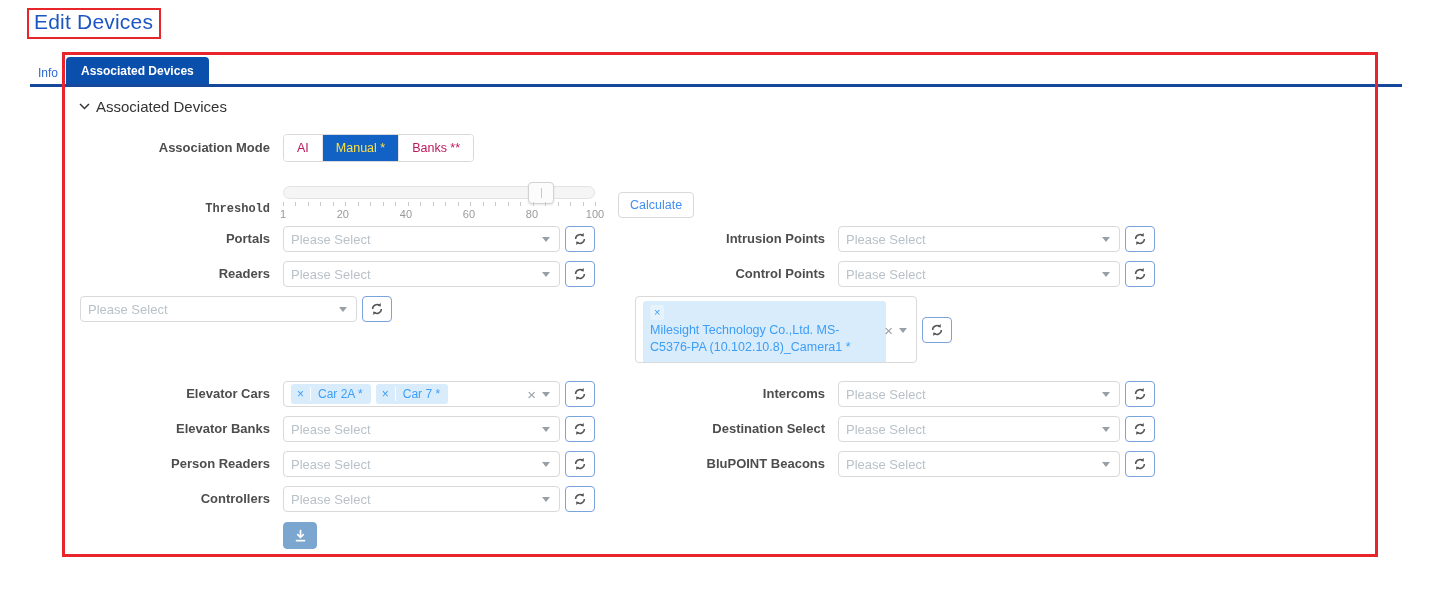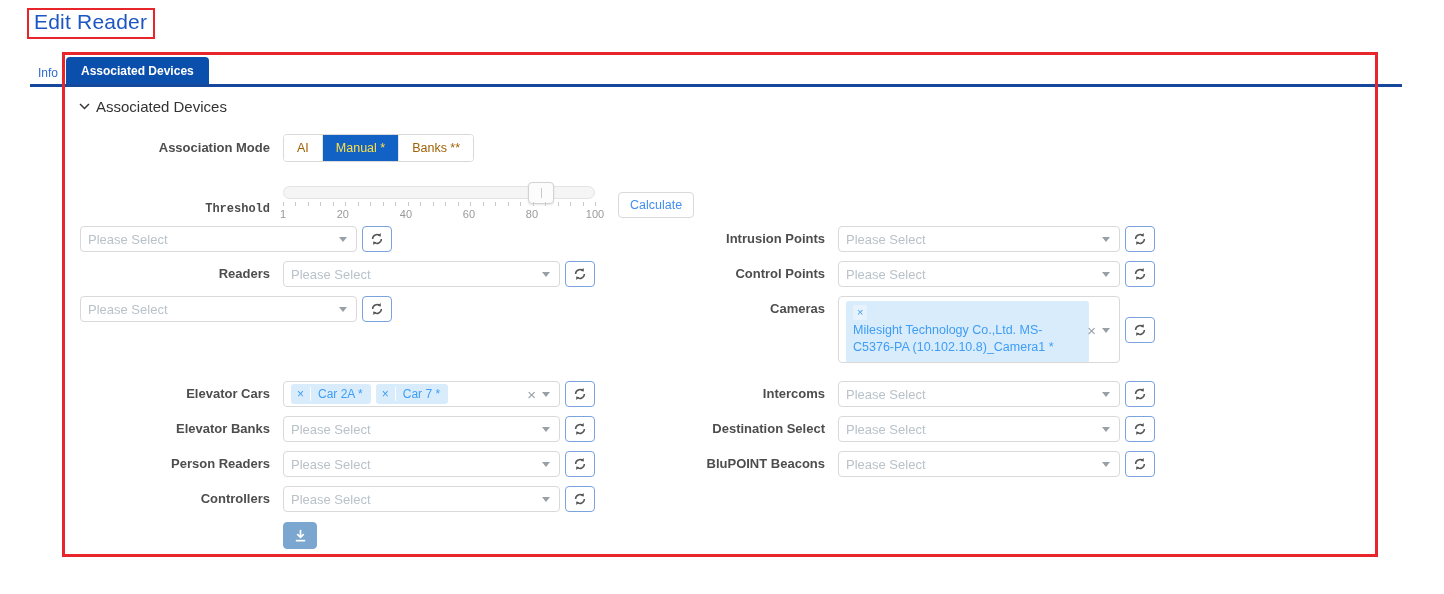--- a/index.html
+++ b/index.html
@@ -26,21 +26,21 @@
 
   
   .section-header { position:absolute; left:78px; top:98px; display:flex; align-items:center; gap:5px;
     font-size:15px; color:#333; cursor:pointer; }
 
   
   .mode-label { position:absolute; left:80px; top:134px; width:190px; text-align:right;
     font-size:13px; font-weight:bold; color:#4d4d4d; line-height:27px; }
   .mode-group { position:absolute; left:283px; top:134px; display:inline-flex;
     border:1px solid #d9d9d9; border-radius:4px; overflow:hidden; background:#fff; }
-  .mode-btn { border:none; background:#fff; color:#a16207; font-size:12.5px; padding:6px 13px;
+  .mode-btn { border:none; background:#fff; color:#be185d; font-size:12.5px; padding:6px 13px;
     font-family:inherit; border-left:1px solid #e4e4e4; cursor:pointer; }
   .mode-btn:first-child { border-left:none; }
   .mode-btn.active { background:#1261c4; color:#fde047; }
 
   
   .threshold-label { position:absolute; left:80px; top:196px; width:190px; text-align:right;
     font-size:12px; font-weight:bold; color:#4d4d4d; line-height:27px;font-family:Liberation Mono, monospace; }
   .slider { position:absolute; left:283px; top:186px; width:312px; }
   .slider-track { position:relative; height:13px; background:#f5f5f5; border:1px solid #e3e3e3; border-radius:7px; }
   .slider-handle { position:absolute; top:-5px; width:26px; height:22px; background:#fcfcfc;
@@ -88,21 +88,21 @@
   
   .download-btn { width:34px; height:27px; background:#7aa6d0; border:1px solid #7aa6d0; border-radius:4px;
     display:flex; align-items:center; justify-content:center; cursor:pointer; margin-top:1px; padding:0; }
 </style>
 </head>
 <body>
 
 <div class="stage">
 
   <div class="title-outline">
-    <h1 class="page-title">Edit Reader</h1>
+    <h1 class="page-title">Edit Devices</h1>
   </div>
 
   <div class="tab-info">Info</div>
   <div class="tab-active">Associated Devices</div>
   <div class="tab-underline"></div>
 
   <div class="red-box"></div>
 
   <div class="section-header">
     <svg width="13" height="13" viewBox="0 0 16 16">
@@ -155,20 +155,21 @@
         <span class="tick-label" style="left: 39.3939%;">40</span>
         <span class="tick-label" style="left: 59.596%;">60</span>
         <span class="tick-label" style="left: 79.798%;">80</span>
         <span class="tick-label" style="left: 100%;">100</span>
       </div>
   </div>
   <button class="calculate-btn">Calculate</button>
 
   <div class="col col-left">
       <div class="field-row">
+        <div class="field-label">Portals</div>
         <div class="select-box">
           <span class="placeholder">Please Select</span>
           <span class="caret"></span>
         </div>
         <button class="refresh-btn">
           <svg width="14" height="14" viewBox="0 0 16 16">
             <path d="M3 8a5 5 0 0 1 8.3-3.7" fill="none" stroke="#555" stroke-width="1.7"></path>
             <path d="M13 8a5 5 0 0 1-8.3 3.7" fill="none" stroke="#555" stroke-width="1.7"></path>
             <path d="M12.2 1.1 12.4 5.2 8.7 4.4z" fill="#555"></path>
             <path d="M3.8 14.9 3.6 10.8 7.3 11.6z" fill="#555"></path>
@@ -308,21 +309,20 @@
         <button class="refresh-btn">
           <svg width="14" height="14" viewBox="0 0 16 16">
             <path d="M3 8a5 5 0 0 1 8.3-3.7" fill="none" stroke="#555" stroke-width="1.7"></path>
             <path d="M13 8a5 5 0 0 1-8.3 3.7" fill="none" stroke="#555" stroke-width="1.7"></path>
             <path d="M12.2 1.1 12.4 5.2 8.7 4.4z" fill="#555"></path>
             <path d="M3.8 14.9 3.6 10.8 7.3 11.6z" fill="#555"></path>
           </svg>
         </button>
       </div>
       <div class="field-row" style="margin-bottom: 18px;">
-        <div class="field-label">Cameras</div>
         <div class="select-box tall">
           <span class="chip-big"><span class="chip-big-x">×</span><span class="chip-big-text">Milesight Technology Co.,Ltd. MS-C5376-PA (10.102.10.8)_Camera1 *</span></span>
           <span class="clear-x">×</span>
           <span class="caret"></span>
         </div>
         <button class="refresh-btn">
           <svg width="14" height="14" viewBox="0 0 16 16">
             <path d="M3 8a5 5 0 0 1 8.3-3.7" fill="none" stroke="#555" stroke-width="1.7"></path>
             <path d="M13 8a5 5 0 0 1-8.3 3.7" fill="none" stroke="#555" stroke-width="1.7"></path>
             <path d="M12.2 1.1 12.4 5.2 8.7 4.4z" fill="#555"></path>

